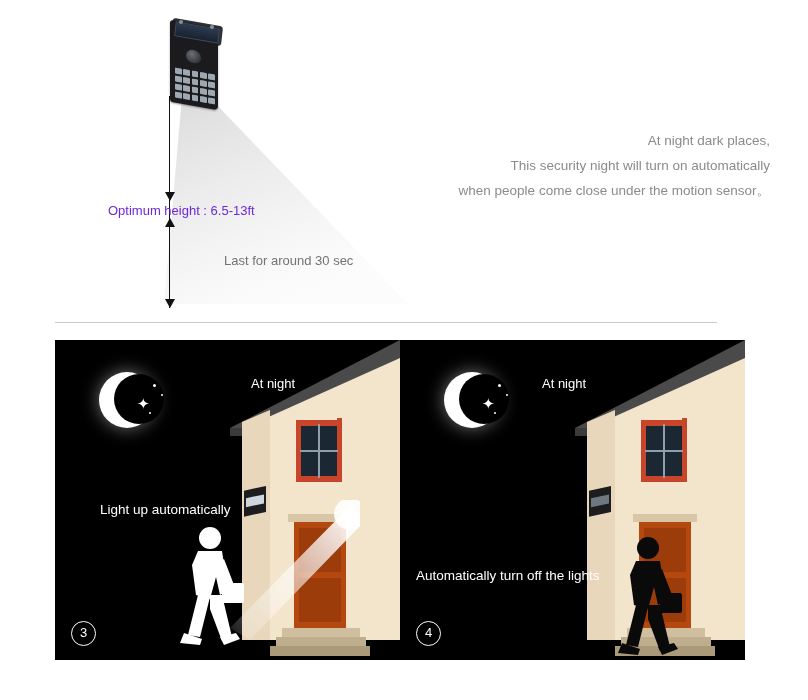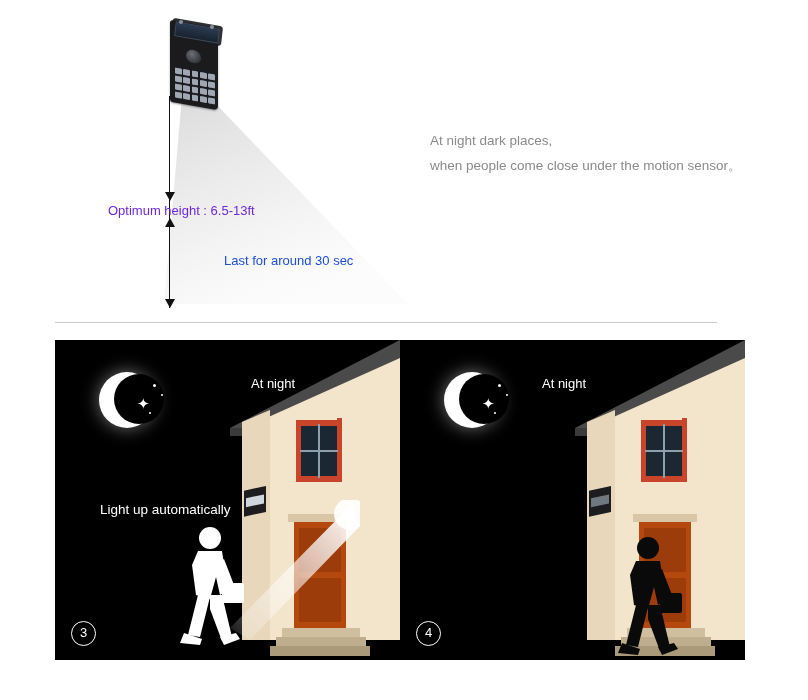--- a/index.html
+++ b/index.html
@@ -130,32 +130,33 @@
     position: absolute;
     left: 108px; top: 203px;
     font-size: 13px;
     color: #6d28d9;
     white-space: nowrap;
   }
   .label-duration {
     position: absolute;
     left: 224px; top: 253px;
     font-size: 13px;
-    color: #1d4ed8;
+    color: #737373;
     white-space: nowrap;
   }
 
   
   #description {
     position: absolute;
     left: 430px; top: 128px;
     width: 340px;
     color: #8b8b8b;
     font-size: 13.5px;
     line-height: 25px;
+    text-align: right;
   }
 
   
   #divider {
     position: absolute;
     left: 55px; top: 322px;
     width: 662px; height: 1px;
     background: #c9c9c9;
   }
 
@@ -298,20 +299,21 @@
     <div class="arrow-head-down"></div>
     <div class="arrow-head-up"></div>
     <div class="arrow-head-bottom"></div>
   </div>
 
   <div class="label-height">Optimum height : 6.5-13ft</div>
   <div class="label-duration">Last for  around 30 sec</div>
 
   <div id="description">
     <div>At night dark places,</div>
+    <div>This security night will turn on automatically</div>
     <div>when people come close under the motion sensor。</div>
   </div>
 </div>
 
 <div id="divider"></div>
 
 <div class="panel" id="panel-3">
 
   <svg class="house" viewBox="0 0 200 320">
 
@@ -413,20 +415,21 @@
   <div class="moon">
     <div class="moon-outer"></div>
     <div class="moon-inner"></div>
     <div class="star-big">✦</div>
     <div class="star" style="left:54px; top:12px; width:3px; height:3px;"></div>
     <div class="star" style="left:62px; top:22px; width:2px; height:2px;"></div>
     <div class="star" style="left:50px; top:40px; width:2px; height:2px;"></div>
   </div>
 
   <div class="at-night" style="left:142px;">At night</div>
+  <div class="panel-caption" style="left:16px; top:228px;">Automatically turn off the lights</div>
 
   <svg class="person" style="left:198px; top:195px; width:100px; height:120px;" viewBox="0 0 100 120">
     <circle cx="50" cy="13" r="11" fill="#0a0a0a"></circle>
     <path d="M38 26 L62 26 L68 66 L60 70 L56 52 L50 74 L36 70 L32 40 Z" fill="#0a0a0a"></path>
     <path d="M50 70 L62 70 L72 112 L62 116 L50 84 Z" fill="#0a0a0a"></path>
     <path d="M38 70 L50 72 L40 112 L28 110 Z" fill="#0a0a0a"></path>
     <path d="M24 108 L42 114 L40 120 L20 118 Z" fill="#0a0a0a"></path>
     <path d="M60 112 L76 108 L80 114 L64 120 Z" fill="#0a0a0a"></path>
     <path d="M64 34 L74 60 L66 62 L58 38 Z" fill="#0a0a0a"></path>
     <rect x="62" y="58" width="22" height="20" rx="2" fill="#0a0a0a"></rect>

